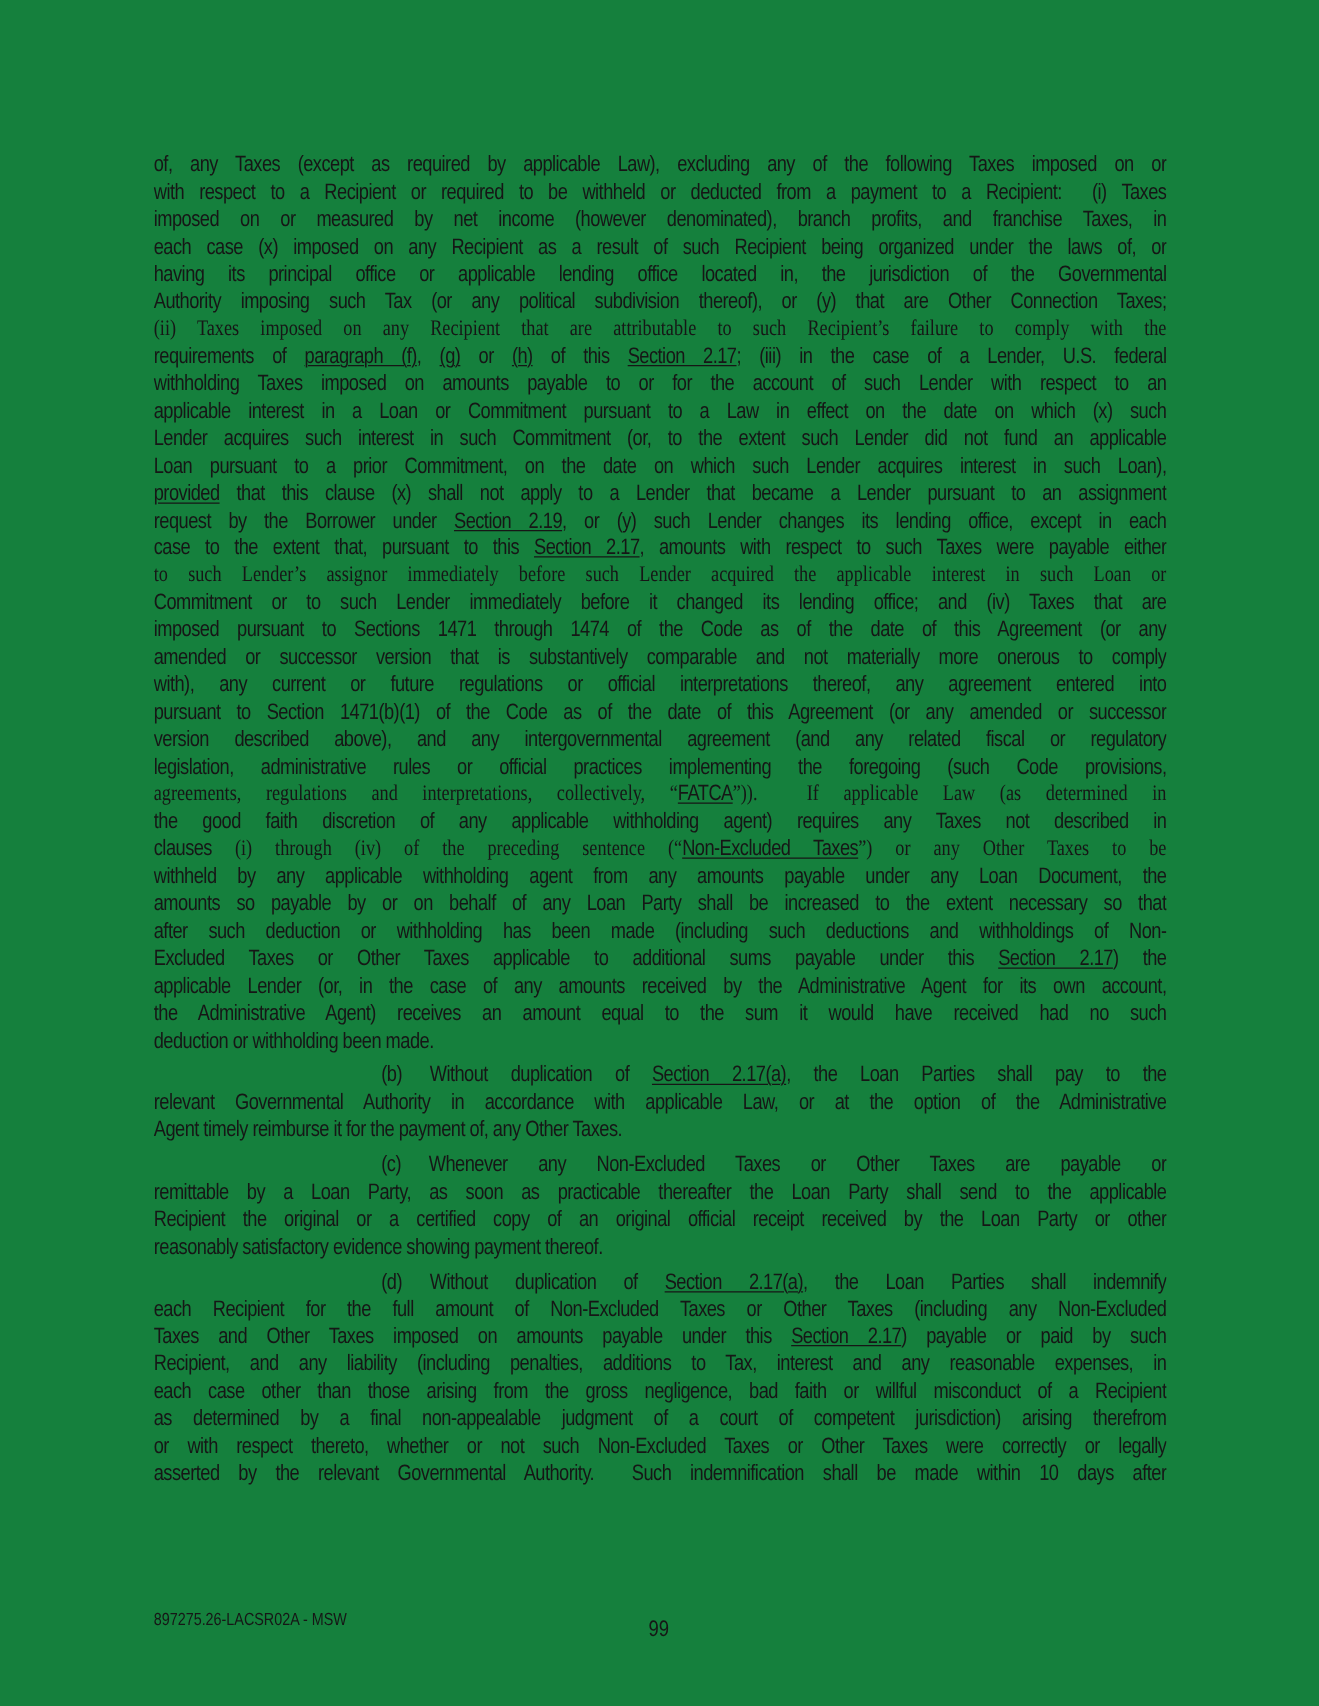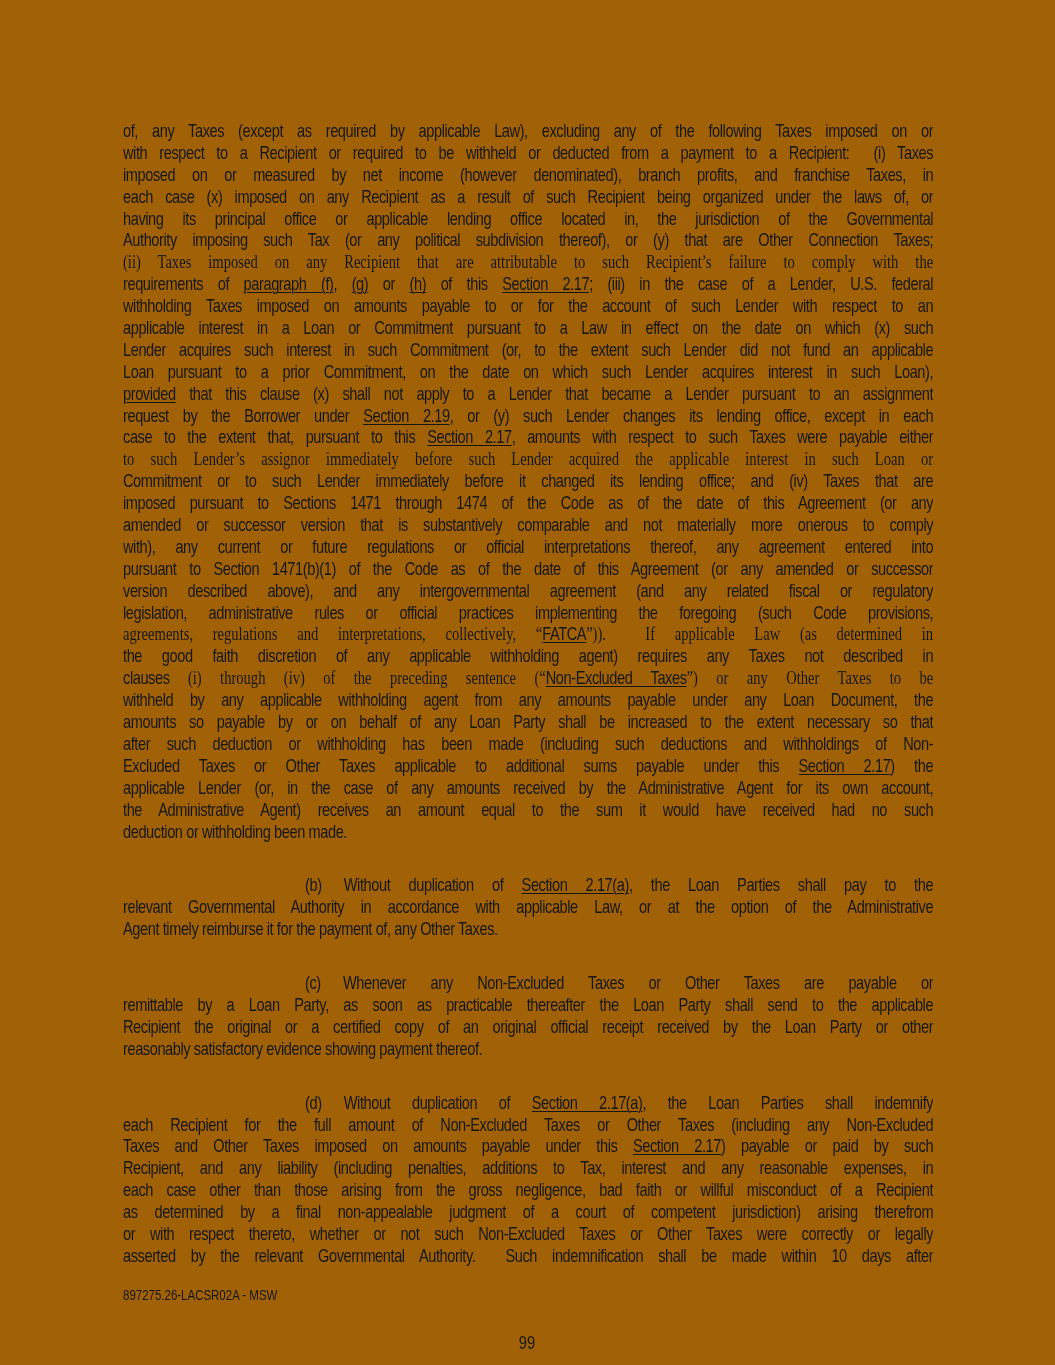--- a/index.html
+++ b/index.html
@@ -1,31 +1,31 @@
 <!DOCTYPE html>
 <html><head>
 <meta charset="utf-8">
 <style>
   html,body{margin:0;padding:0;background:#ffffff;}
   .page{
     position:relative;
     width:1055px;
     height:1365px;
-    background:#a16207;
+    background:#15803d;
     overflow:hidden;
     color:#161616;
     font-family:"Liberation Sans","DejaVu Sans",sans-serif;
   }
   .content{
     position:absolute;
     top:121px;
     left:123px;
     width:810px;
   }
-  .para + .para{margin-top:32px;}
+  .para + .para{margin-top:6px;}
   .line{
     width:988px;              
     transform:scaleX(0.82);   
     transform-origin:0 0;
     height:21.9px;
     line-height:21.9px;
     font-size:17.8px;
     letter-spacing:-0.5px;
     white-space:pre-wrap;
     overflow:hidden;
@@ -43,21 +43,21 @@
   .u{
     text-decoration:underline;
     text-decoration-thickness:1px;
     text-underline-offset:2px;
   }
   .tab{display:inline-block;height:1px;}
   .tab1{width:222px;}
   .tab2{width:27px;}
   .footer-page-num{
     position:absolute;
-    top:1332px;
+    top:1292px;
     left:0;
     width:1055px;
     text-align:center;
     font-size:18px;
     line-height:22px;
   }
   .footer-page-num .nx{display:inline-block;transform:scaleX(0.82);transform-origin:center;}
   .footer-doc-id{
     position:absolute;
     top:1285px;

